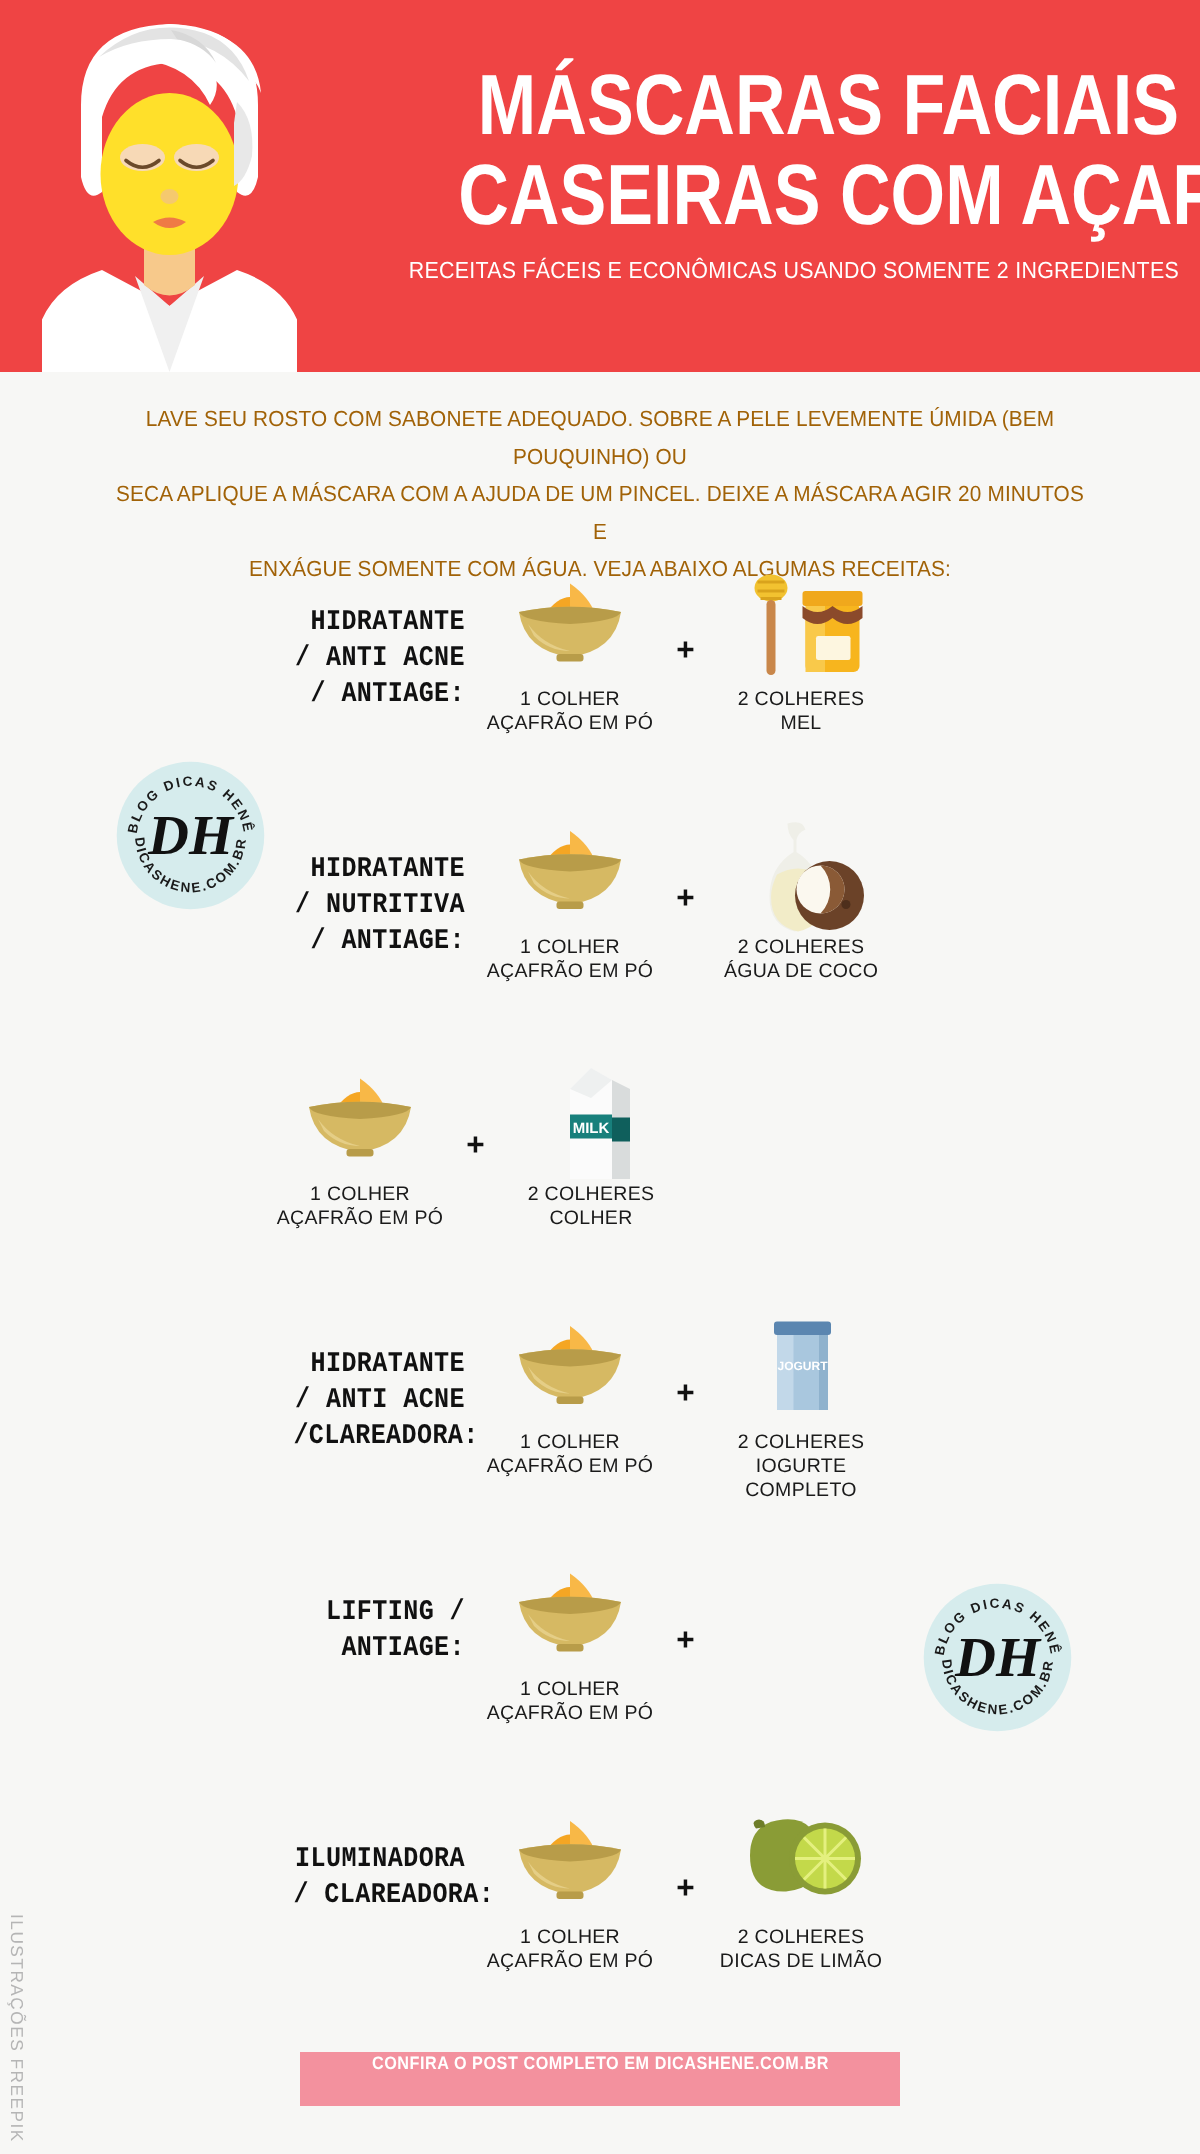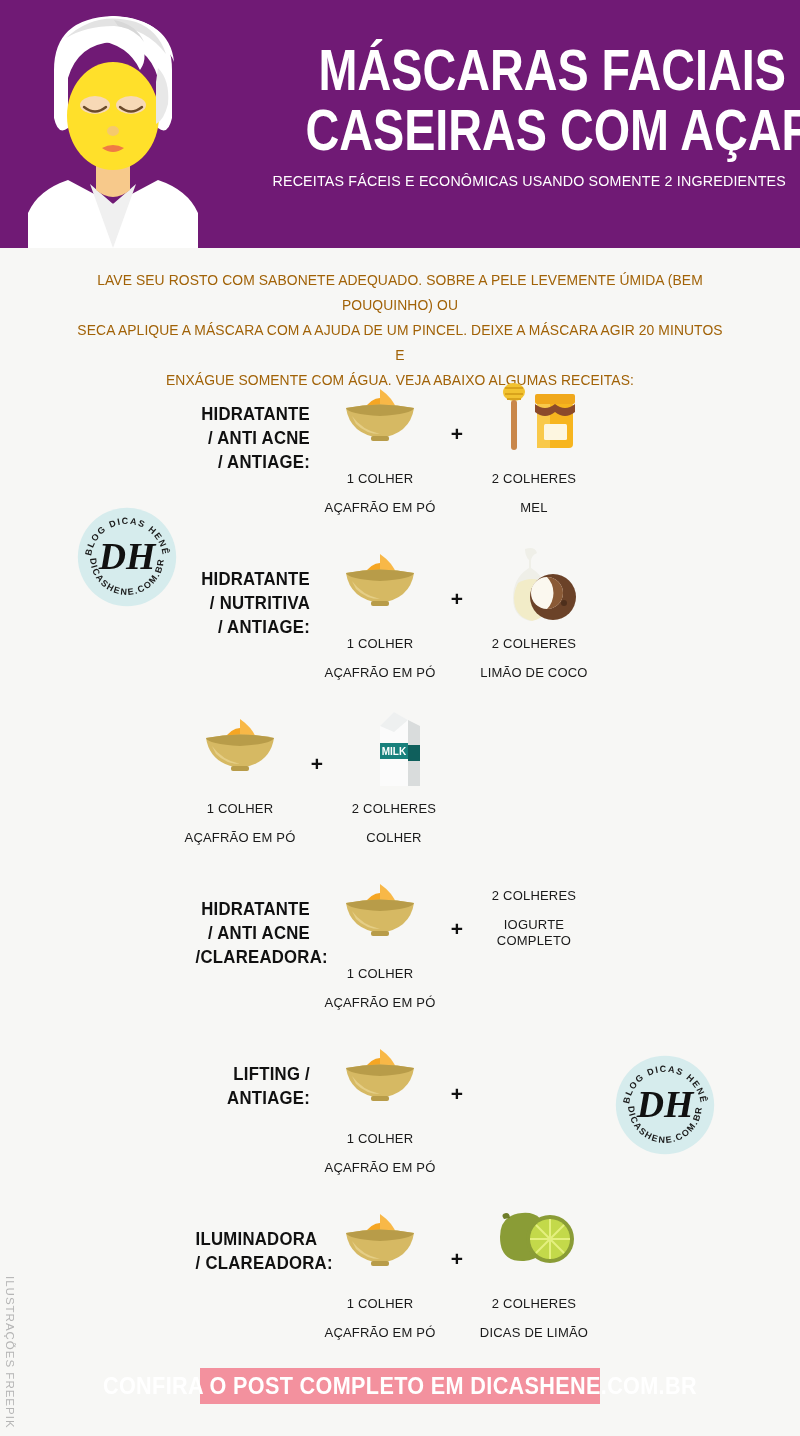--- a/index.html
+++ b/index.html
@@ -7,21 +7,21 @@
     width:800px; height:1436px;
     background:#ffffff;
     font-family:"Liberation Sans", sans-serif;
     overflow:hidden;
   }
   .page { position:relative; width:800px; height:1436px; background:#f7f7f5; }
 
   
   .header {
     position:relative; width:800px; height:248px;
-    background:#701a75; overflow:hidden;
+    background:#ef4444; overflow:hidden;
   }
   .header-texts { position:absolute; left:200px; top:40px; width:586px; }
   .title-line {
     font-family:"Liberation Sans Narrow","Liberation Sans", sans-serif;
     font-weight:bold; color:#ffffff;
     font-size:57px; line-height:60px;
     letter-spacing:0px; text-align:right;
     transform:scaleX(0.82); transform-origin:right center;
     white-space:nowrap;
   }
@@ -45,29 +45,29 @@
   .rows { position:absolute; left:0; top:380px; width:800px; }
   .row {
     position:relative; height:165px; width:800px;
   }
   .row-inner {
     position:absolute; left:180px; top:0; width:440px; height:150px;
     display:flex; align-items:flex-start;
   }
   .r-label {
     width:140px; text-align:right; padding-top:22px; padding-right:10px;
-    font-family:Liberation Sans, sans-serif;
+    font-family:Liberation Mono, monospace;
     font-weight:bold; color:#111111;
     font-size:19px; line-height:24px; letter-spacing:0.3px;
   }
   .r-label div { transform:scaleX(0.88); transform-origin:right center; white-space:nowrap;}
   .r-item { width:120px; text-align:center; }
   .r-icon { height:78px; display:flex; align-items:flex-start; justify-content:center; }
   .r-cap {
-    margin-top:13px; font-size:13px; line-height:16px; color:#1a1a1a;
+    margin-top:0; font-size:13px; line-height:16px; color:#1a1a1a;
     letter-spacing:0.2px;
   }
   .r-plus {
     width:34px; text-align:center; padding-top:42px;
     font-size:21px; font-weight:bold; color:#111;
   }
 
   
   .badge { position:absolute; width:104px; height:104px; }
   .badge.left { left:75px; top:505px; }
@@ -77,24 +77,24 @@
   .side-credit {
     position:absolute; left:4px; top:1276px;
     font-size:11.5px; color:#b5b5b5; letter-spacing:1px;
     writing-mode:vertical-rl; white-space:nowrap;
   }
 
   
   .footer-btn {
     position:absolute; left:200px; top:1368px;
     width:400px; height:36px; background:#f3919e;
-    display:flex; align-items:center; justify-content:center;
+    display:flex; justify-content:center;
     color:#ffffff; font-weight:bold;
     font-family:"Liberation Sans Narrow","Liberation Sans", sans-serif;
-    font-size:24px; letter-spacing:0.4px;
+    font-size:12px; letter-spacing:0.4px;
   }
   .footer-btn span { transform:scaleX(0.9); white-space:nowrap; }
 </style>
 </head>
 <body>
 
 <div class="page">
 
   <div class="header">
 
@@ -207,21 +207,21 @@
             <svg width="84" height="78" viewBox="0 0 84 78">
               <path d="M33 4 q10 -3 12 4 q-5 2 -6 7 l0 8 q16 10 16 30 q0 19 -17 23 q-17 -4 -17 -23 q0 -20 16 -30 l0 -8 q-4 -4 -4 -11 Z" fill="#efefe8"></path>
               <path d="M26 38 q14 -8 28 0 q4 8 4 15 q0 19 -18 23 q-18 -4 -18 -23 q0 -7 4 -15 Z" fill="#f2ecc8"></path>
               <circle cx="61" cy="52" r="23" fill="#6b4228"></circle>
               <circle cx="55" cy="48" r="16" fill="#fbf8ef"></circle>
               <path d="M55 32 a16 16 0 0 1 0 32 a23 23 0 0 0 0 -32 Z" fill="#8a5a36"></path>
               <circle cx="72" cy="58" r="3" fill="#4e2f1c"></circle>
             </svg>
           </div>
           <div class="r-cap">2 COLHERES</div>
-          <div class="r-cap">LIMÃO DE COCO</div>
+          <div class="r-cap">ÁGUA DE COCO</div>
         </div>
       </div>
     </div>
 
     <div class="row">
       <div class="row-inner">
         <div class="r-item">
           <div class="r-icon">
             <svg width="84" height="64" viewBox="0 0 84 64">
               <path d="M25 30 Q42 6 59 30 Q42 34 25 30 Z" fill="#f5a623"></path>
@@ -269,20 +269,29 @@
               <path d="M8 28 Q42 21 76 28 Q74 34 42 36 Q10 34 8 28 Z" fill="#b89c49"></path>
               <path d="M14 36 Q24 50 42 54 Q28 54 18 44 Z" fill="#e5ce86"></path>
               <rect x="33" y="56" width="18" height="5" rx="2" fill="#b89c49"></rect>
             </svg>
           </div>
           <div class="r-cap">1 COLHER</div>
           <div class="r-cap">AÇAFRÃO EM PÓ</div>
         </div>
         <div class="r-plus">+</div>
         <div class="r-item">
+          <div class="r-icon">
+            <svg width="84" height="70" viewBox="0 0 84 70">
+              <rect x="24" y="6" width="38" height="9" rx="2" fill="#5b86b0"></rect>
+              <rect x="26" y="15" width="34" height="50" rx="3" fill="#a9c7de"></rect>
+              <path d="M26 15 h11 v50 h-11 Z" fill="#c2d8e9"></path>
+              <path d="M54 15 h6 v50 h-6 Z" fill="#8fb2cd"></path>
+              <text x="43" y="38" font-family="Liberation Sans, sans-serif" font-size="8" font-weight="bold" fill="#ffffff" text-anchor="middle">JOGURT</text>
+            </svg>
+          </div>
           <div class="r-cap">2 COLHERES</div>
           <div class="r-cap">IOGURTE COMPLETO</div>
         </div>
       </div>
     </div>
 
     <div class="row">
       <div class="row-inner">
         <div class="r-label">
           <div>LIFTING /</div>

